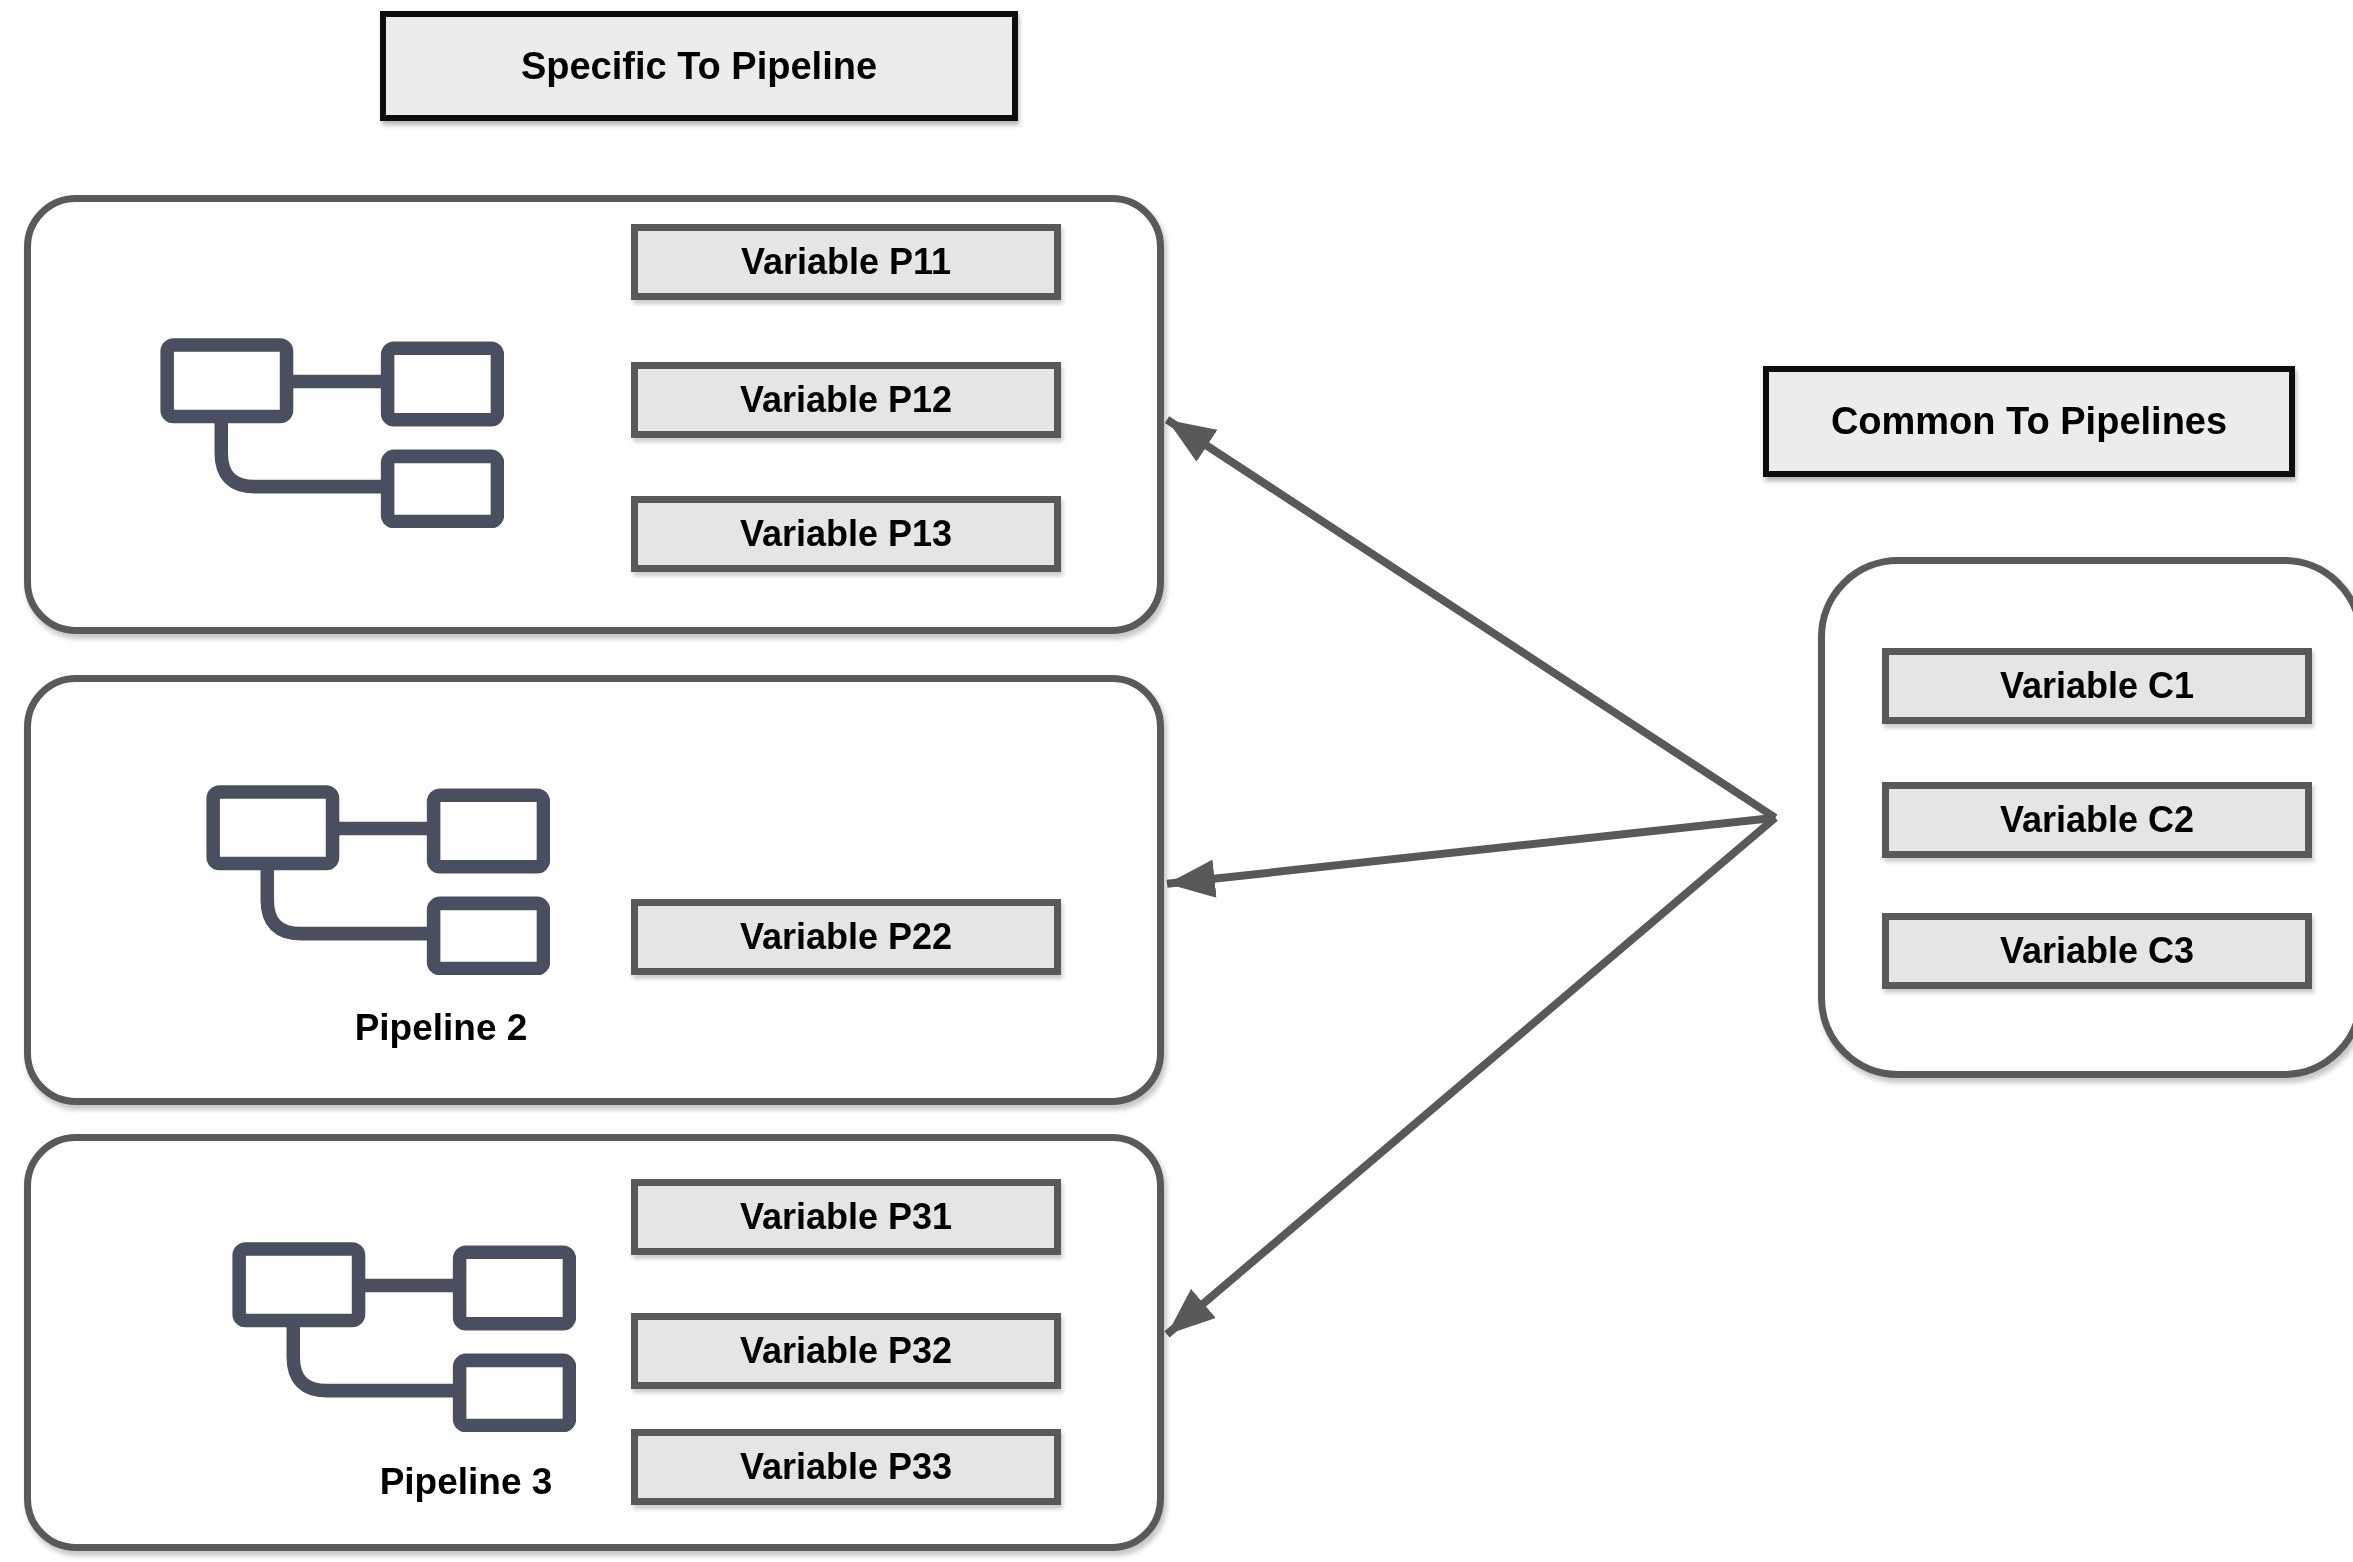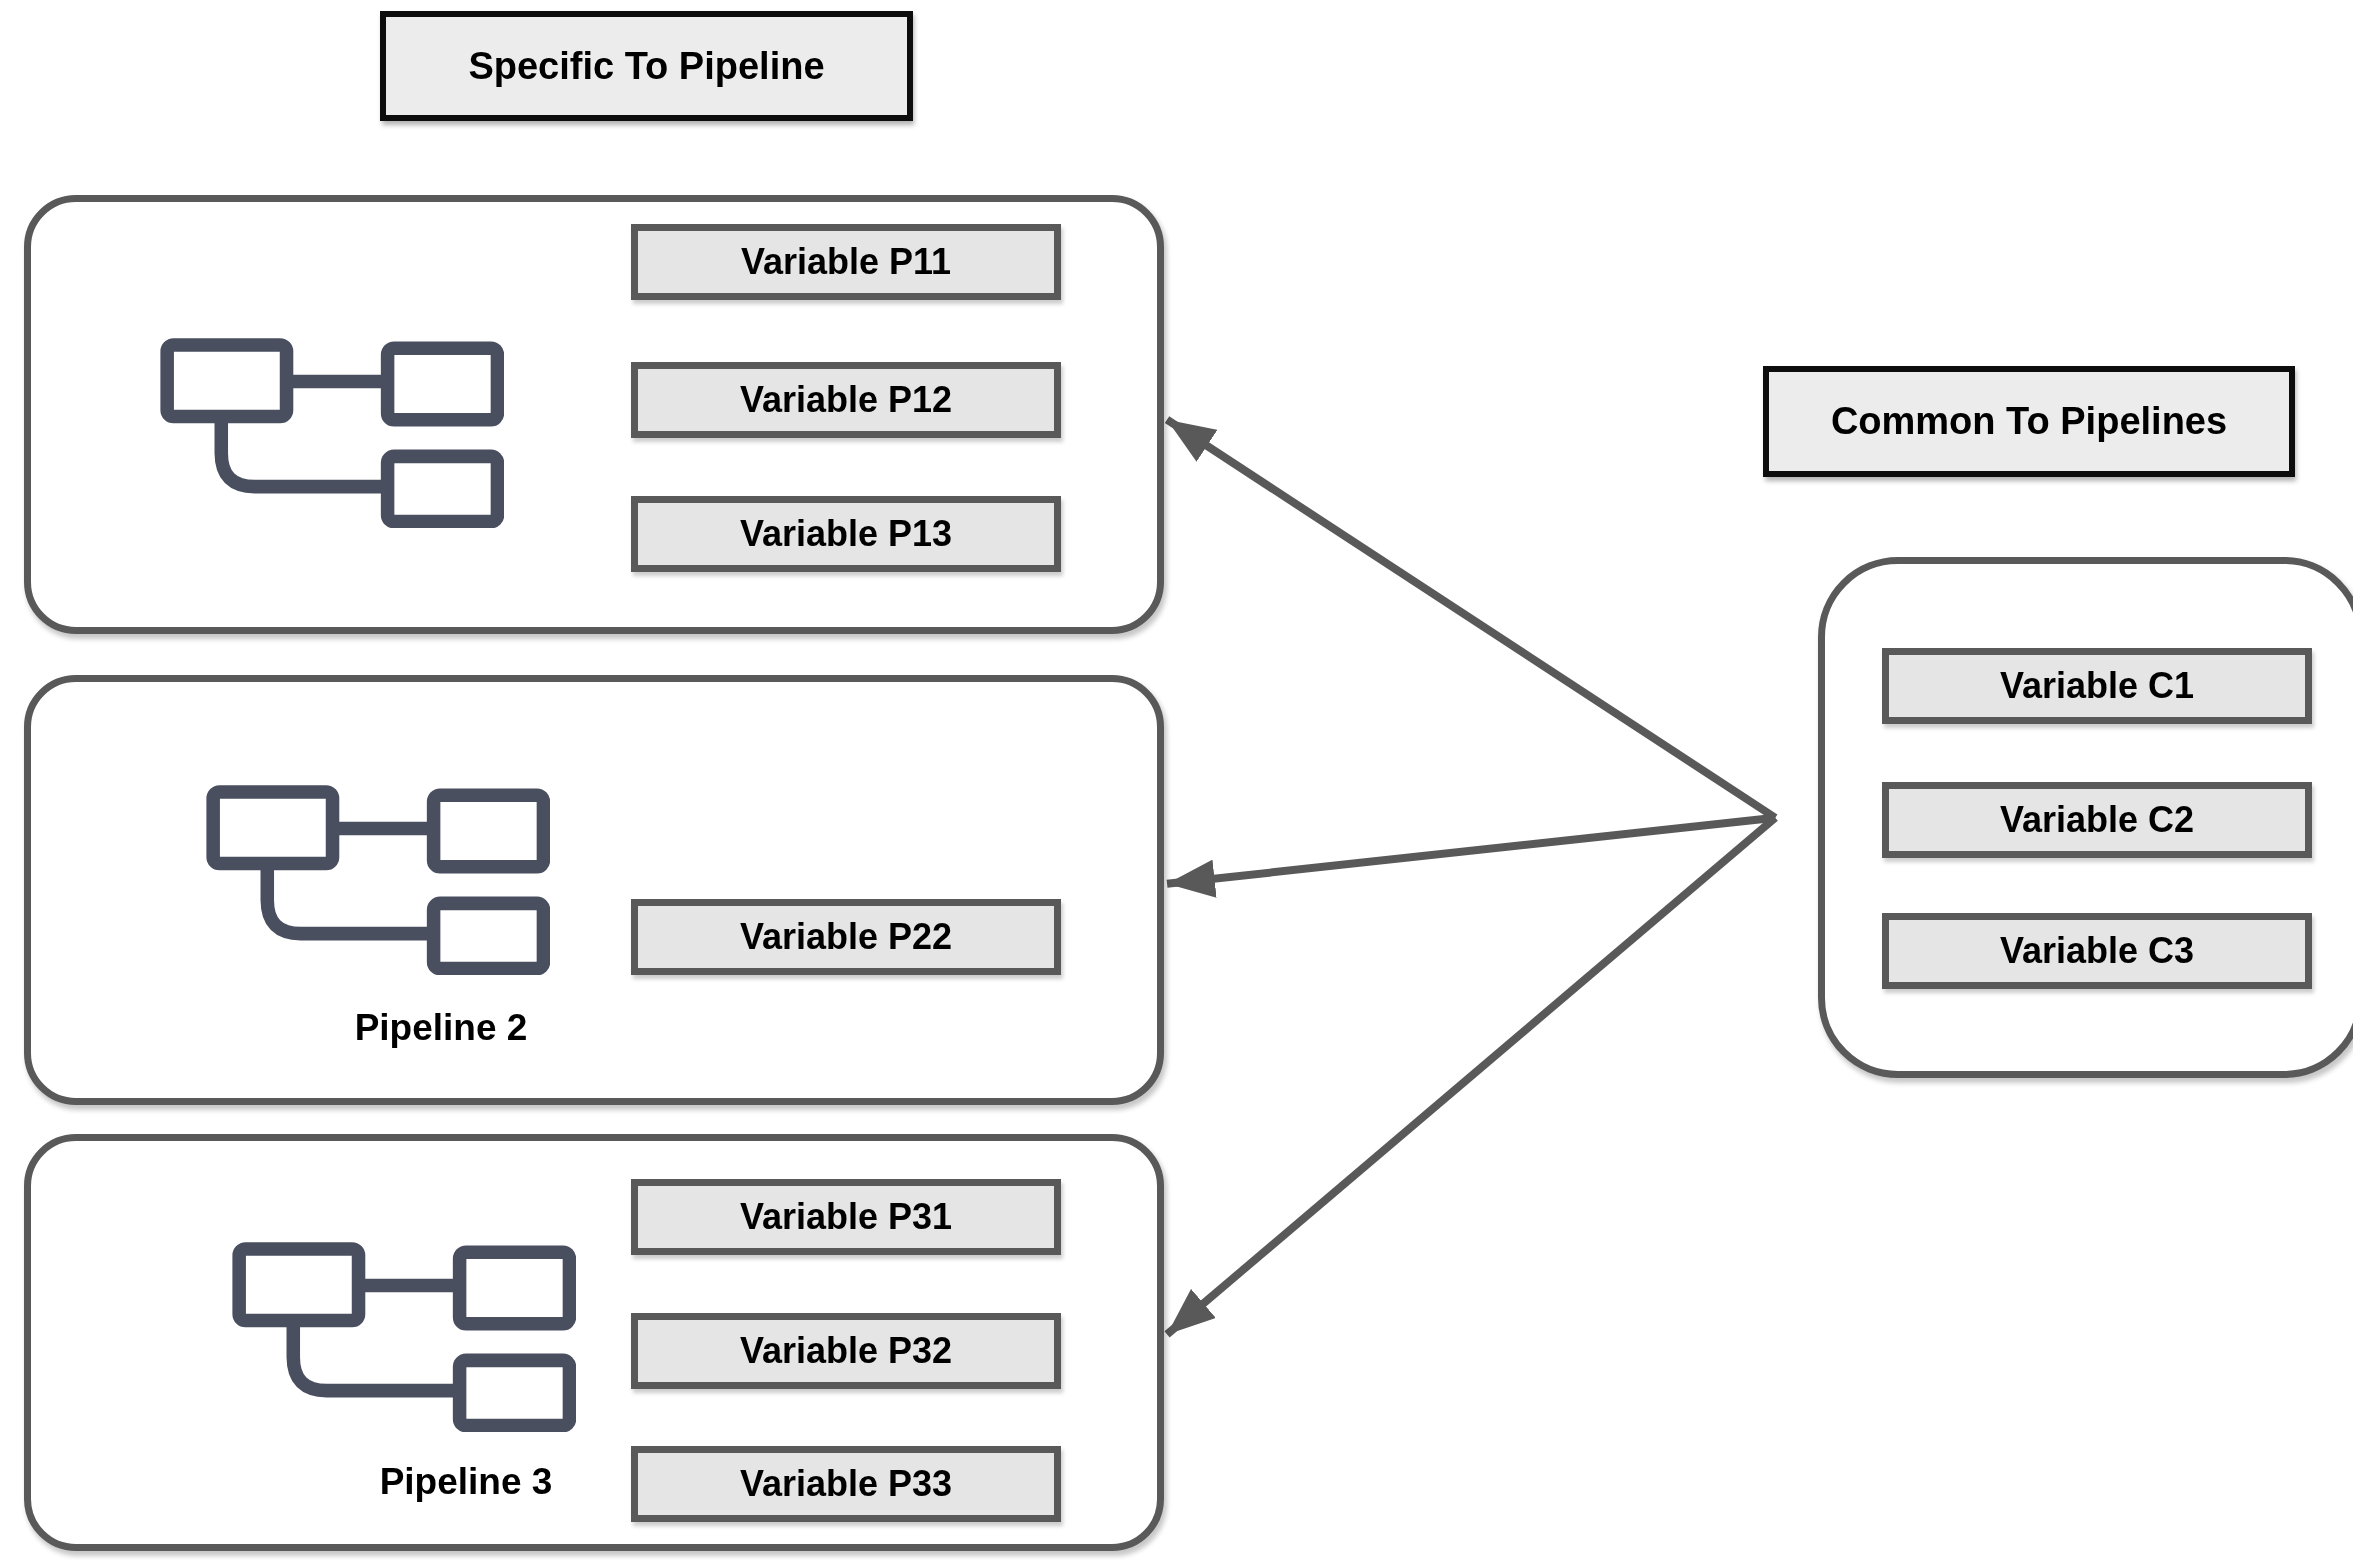--- a/index.html
+++ b/index.html
@@ -37,21 +37,21 @@
     border: 6.4px solid var(--c-title-border, #0d0d0d);
     background: var(--c-title-fill, #ececec);
     display: flex;
     align-items: center;
     justify-content: center;
     font-size: 38px;
     font-weight: 700;
     color: var(--c-text-black, #000);
     box-shadow: 2.4px 4px 4.8px rgba(0,0,0,0.30);
   }
-  .title-specific { left: 380px; top: 11px;  width: 533px; height: 110px; }
+  .title-specific { left: 380px; top: 11px;  width: 638px; height: 110px; }
   .title-common   { left: 1763px; top: 366px; width: 532px; height: 111px; text-align: center; }
 
   
   .card {
     position: absolute;
     box-sizing: border-box;
     border: 7.2px solid var(--c-border-gray, #595959);
     background: #ffffff;
     box-shadow: 2.4px 4.8px 5.6px rgba(0,0,0,0.22);
   }
@@ -76,21 +76,21 @@
     align-items: center;
     justify-content: center;
     font-size: 36px;
     font-weight: 700;
     color: var(--c-text-black, #000);
     box-shadow: 1.6px 4px 4px rgba(0,0,0,0.20);
   }
   .pipeline-card .vbox { left: 600px; }
   .card-p1 .v0 { top: 22px; }  .card-p1 .v1 { top: 160px; } .card-p1 .v2 { top: 294px; }
   .card-p2 .v0 { top: 88px; } .card-p2 .v1 { top: 217px; }
-  .card-p3 .v0 { top: 38px; }  .card-p3 .v1 { top: 172px; } .card-p3 .v2 { top: 305px; }
+  .card-p3 .v0 { top: 38px; }  .card-p3 .v1 { top: 172px; } .card-p3 .v2 { top: 288px; }
   .common-card .vbox { left: 57px; }
   .common-card .v0 { top: 84px; }
   .common-card .v1 { top: 218px; }
   .common-card .v2 { top: 349px; }
 
   
   .pipeline-label {
     position: absolute;
     width: 398px; height: 48px;
     display: flex;

